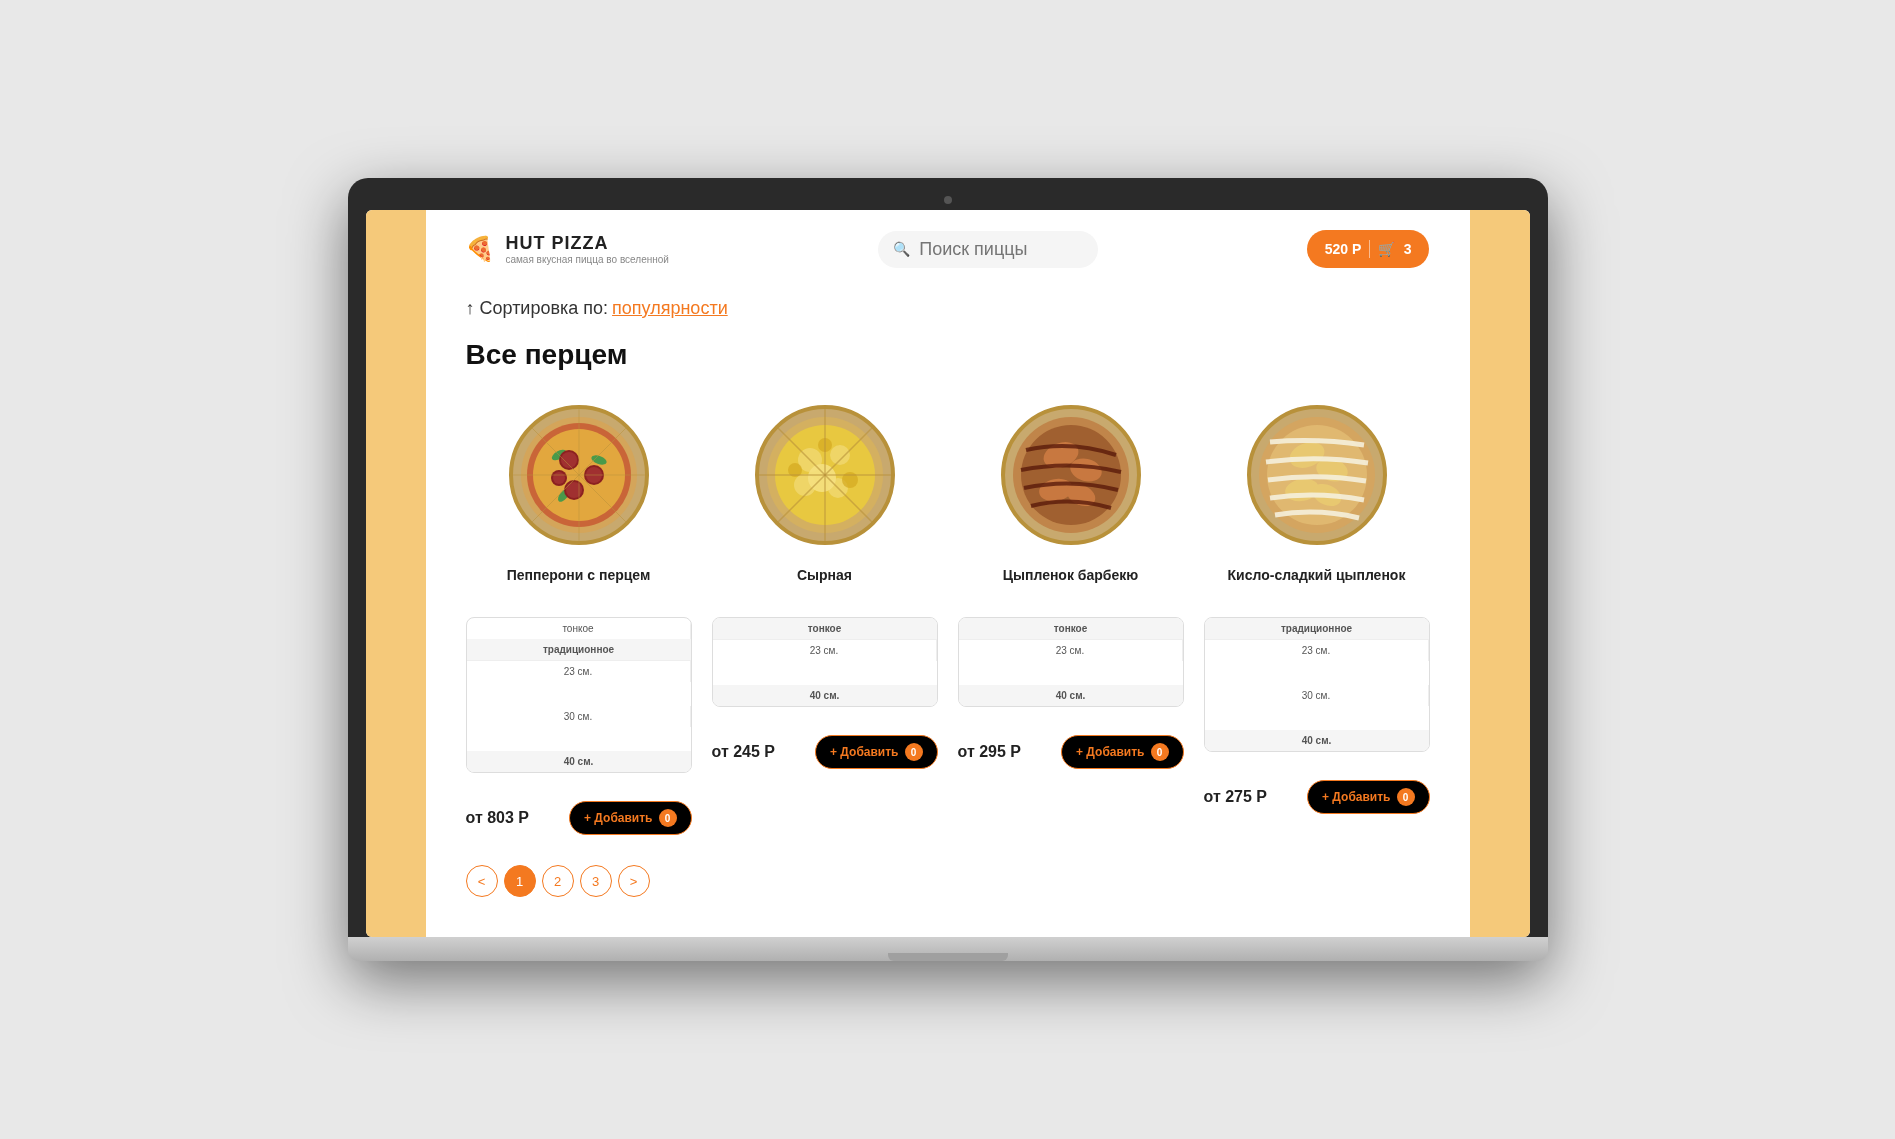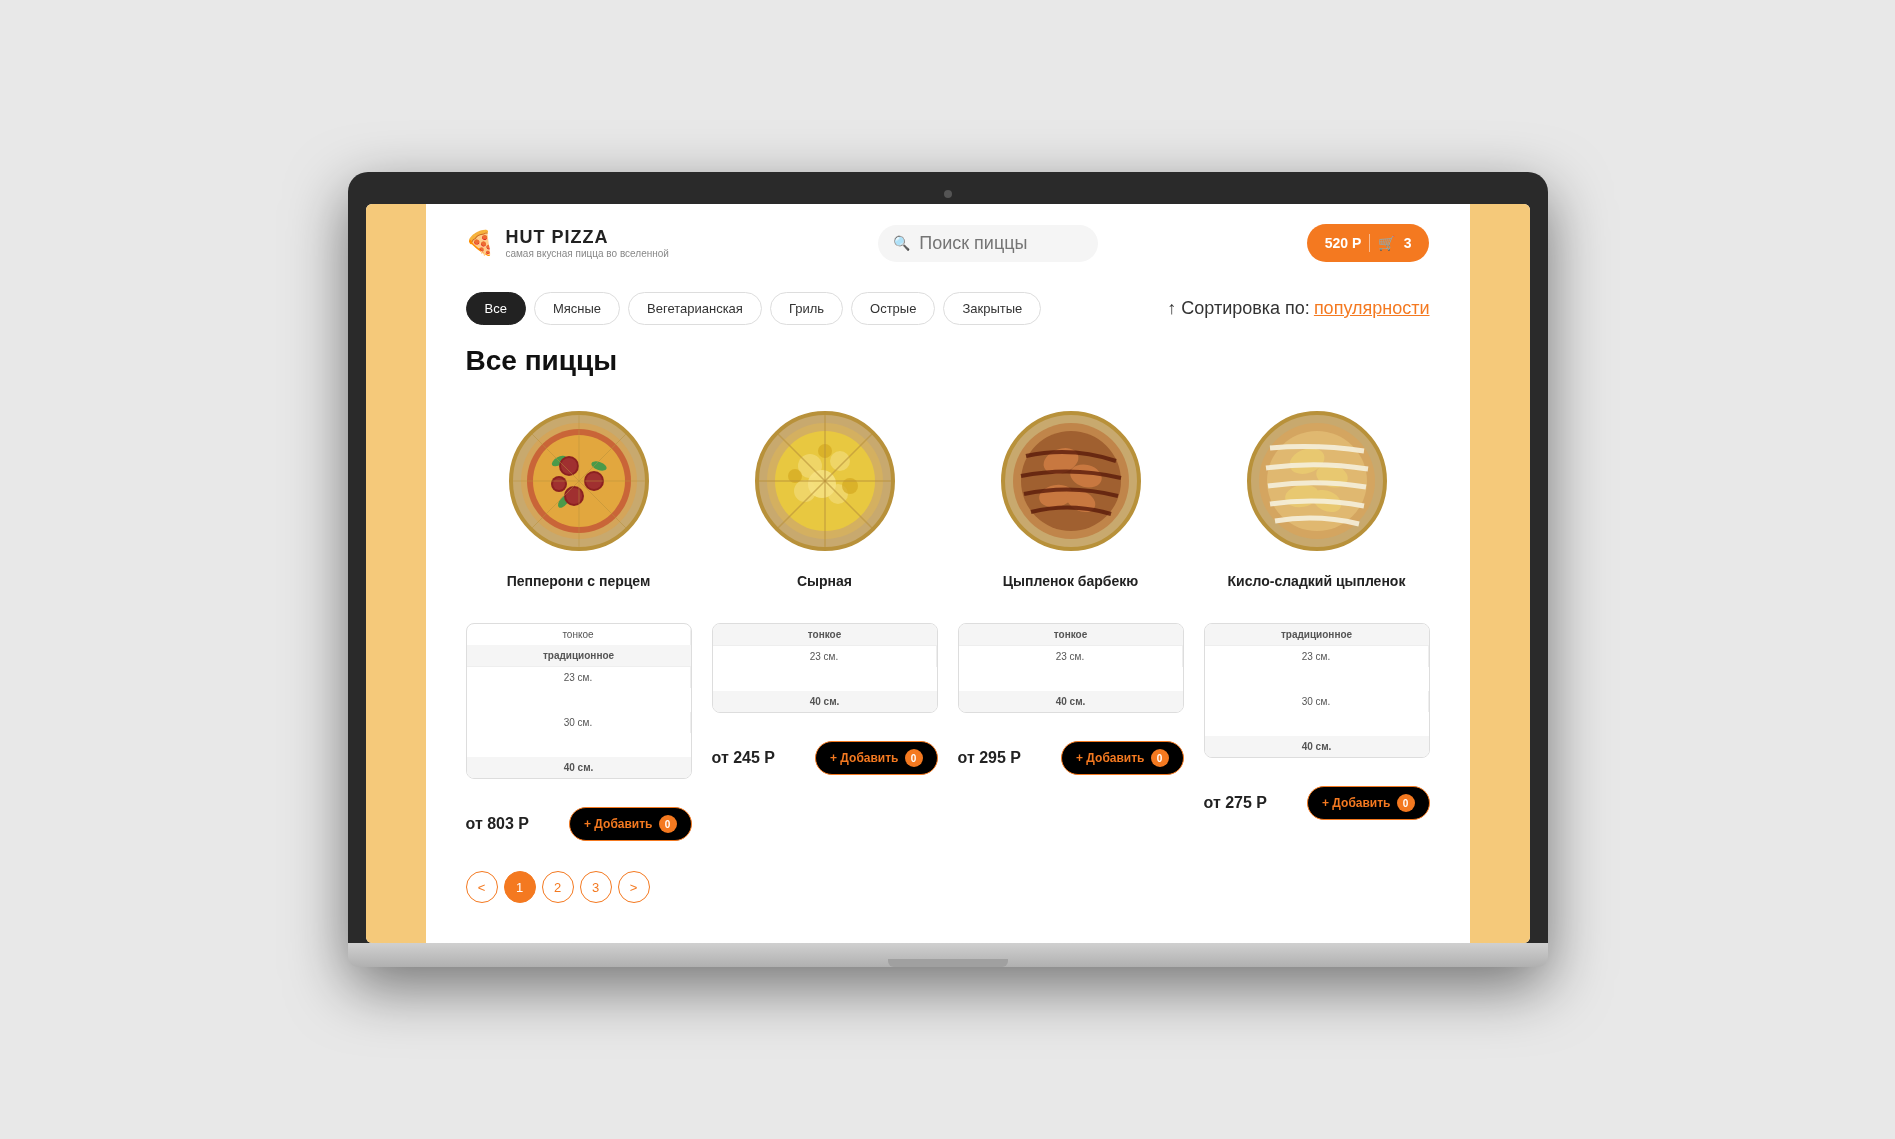--- a/index.html
+++ b/index.html
@@ -369,35 +369,27 @@
 
           <button class="cart-button">
             <span>520 Р</span>
             <div class="cart-divider"></div>
             <span>🛒</span>
             <span>3</span>
           </button>
         </div>
 
         <div class="filter-bar">
-          <div class="filter-tabs">
-            <button class="filter-tab active">Все</button>
-            <button class="filter-tab">Мясные</button>
-            <button class="filter-tab">Вегетарианская</button>
-            <button class="filter-tab">Гриль</button>
-            <button class="filter-tab">Острые</button>
-            <button class="filter-tab">Закрытые</button>
-          </div>
           <div class="sort-area">
             <span>↑ Сортировка по:</span>
             <span class="sort-link">популярности</span>
           </div>
         </div>
 
-        <h2 class="section-title">Все пиццы</h2>
+        <h2 class="section-title">Все перцем</h2>
 
         <div class="pizza-grid">
 
           <div class="pizza-card">
             <div class="pizza-image-container">
               <svg class="pizza-svg" viewBox="0 0 150 150">
                 <circle cx="75" cy="75" r="68" fill="#c8a96e" stroke="#b8913a" stroke-width="4"></circle>
                 <circle cx="75" cy="75" r="58" fill="#d4a55a"></circle>
 
                 <circle cx="75" cy="75" r="52" fill="#c44a2a" opacity="0.7"></circle>

